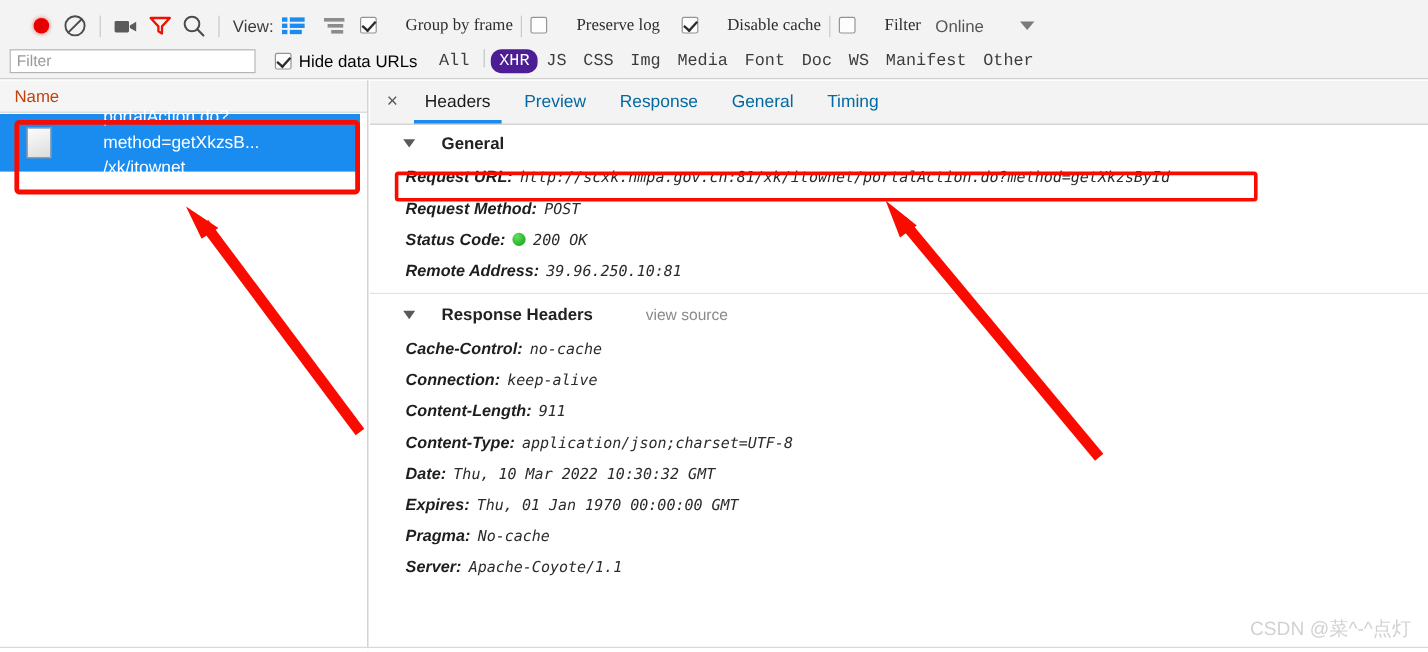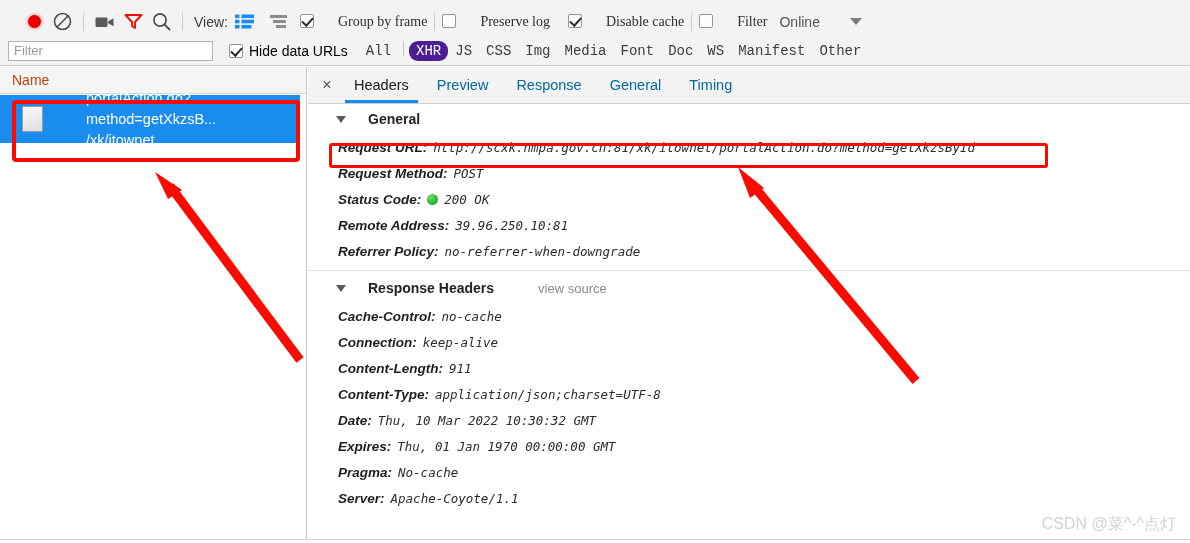--- a/index.html
+++ b/index.html
@@ -428,24 +428,20 @@
         </div>
         <div class="kv">
           <span class="k">Status Code:</span>
           <span class="status-dot"></span>
           <span class="v">200 OK</span>
         </div>
         <div class="kv">
           <span class="k">Remote Address:</span>
           <span class="v">39.96.250.10:81</span>
         </div>
-        <div class="kv">
-          <span class="k">Referrer Policy:</span>
-          <span class="v">no-referrer-when-downgrade</span>
-        </div>
       </div>
 
       <div class="hr"></div>
 
       <div class="section-head">
         <span class="tri"></span>
         <span class="section-title">Response Headers</span>
         <span class="view-source">view source</span>
       </div>
       <div class="kv-list">

